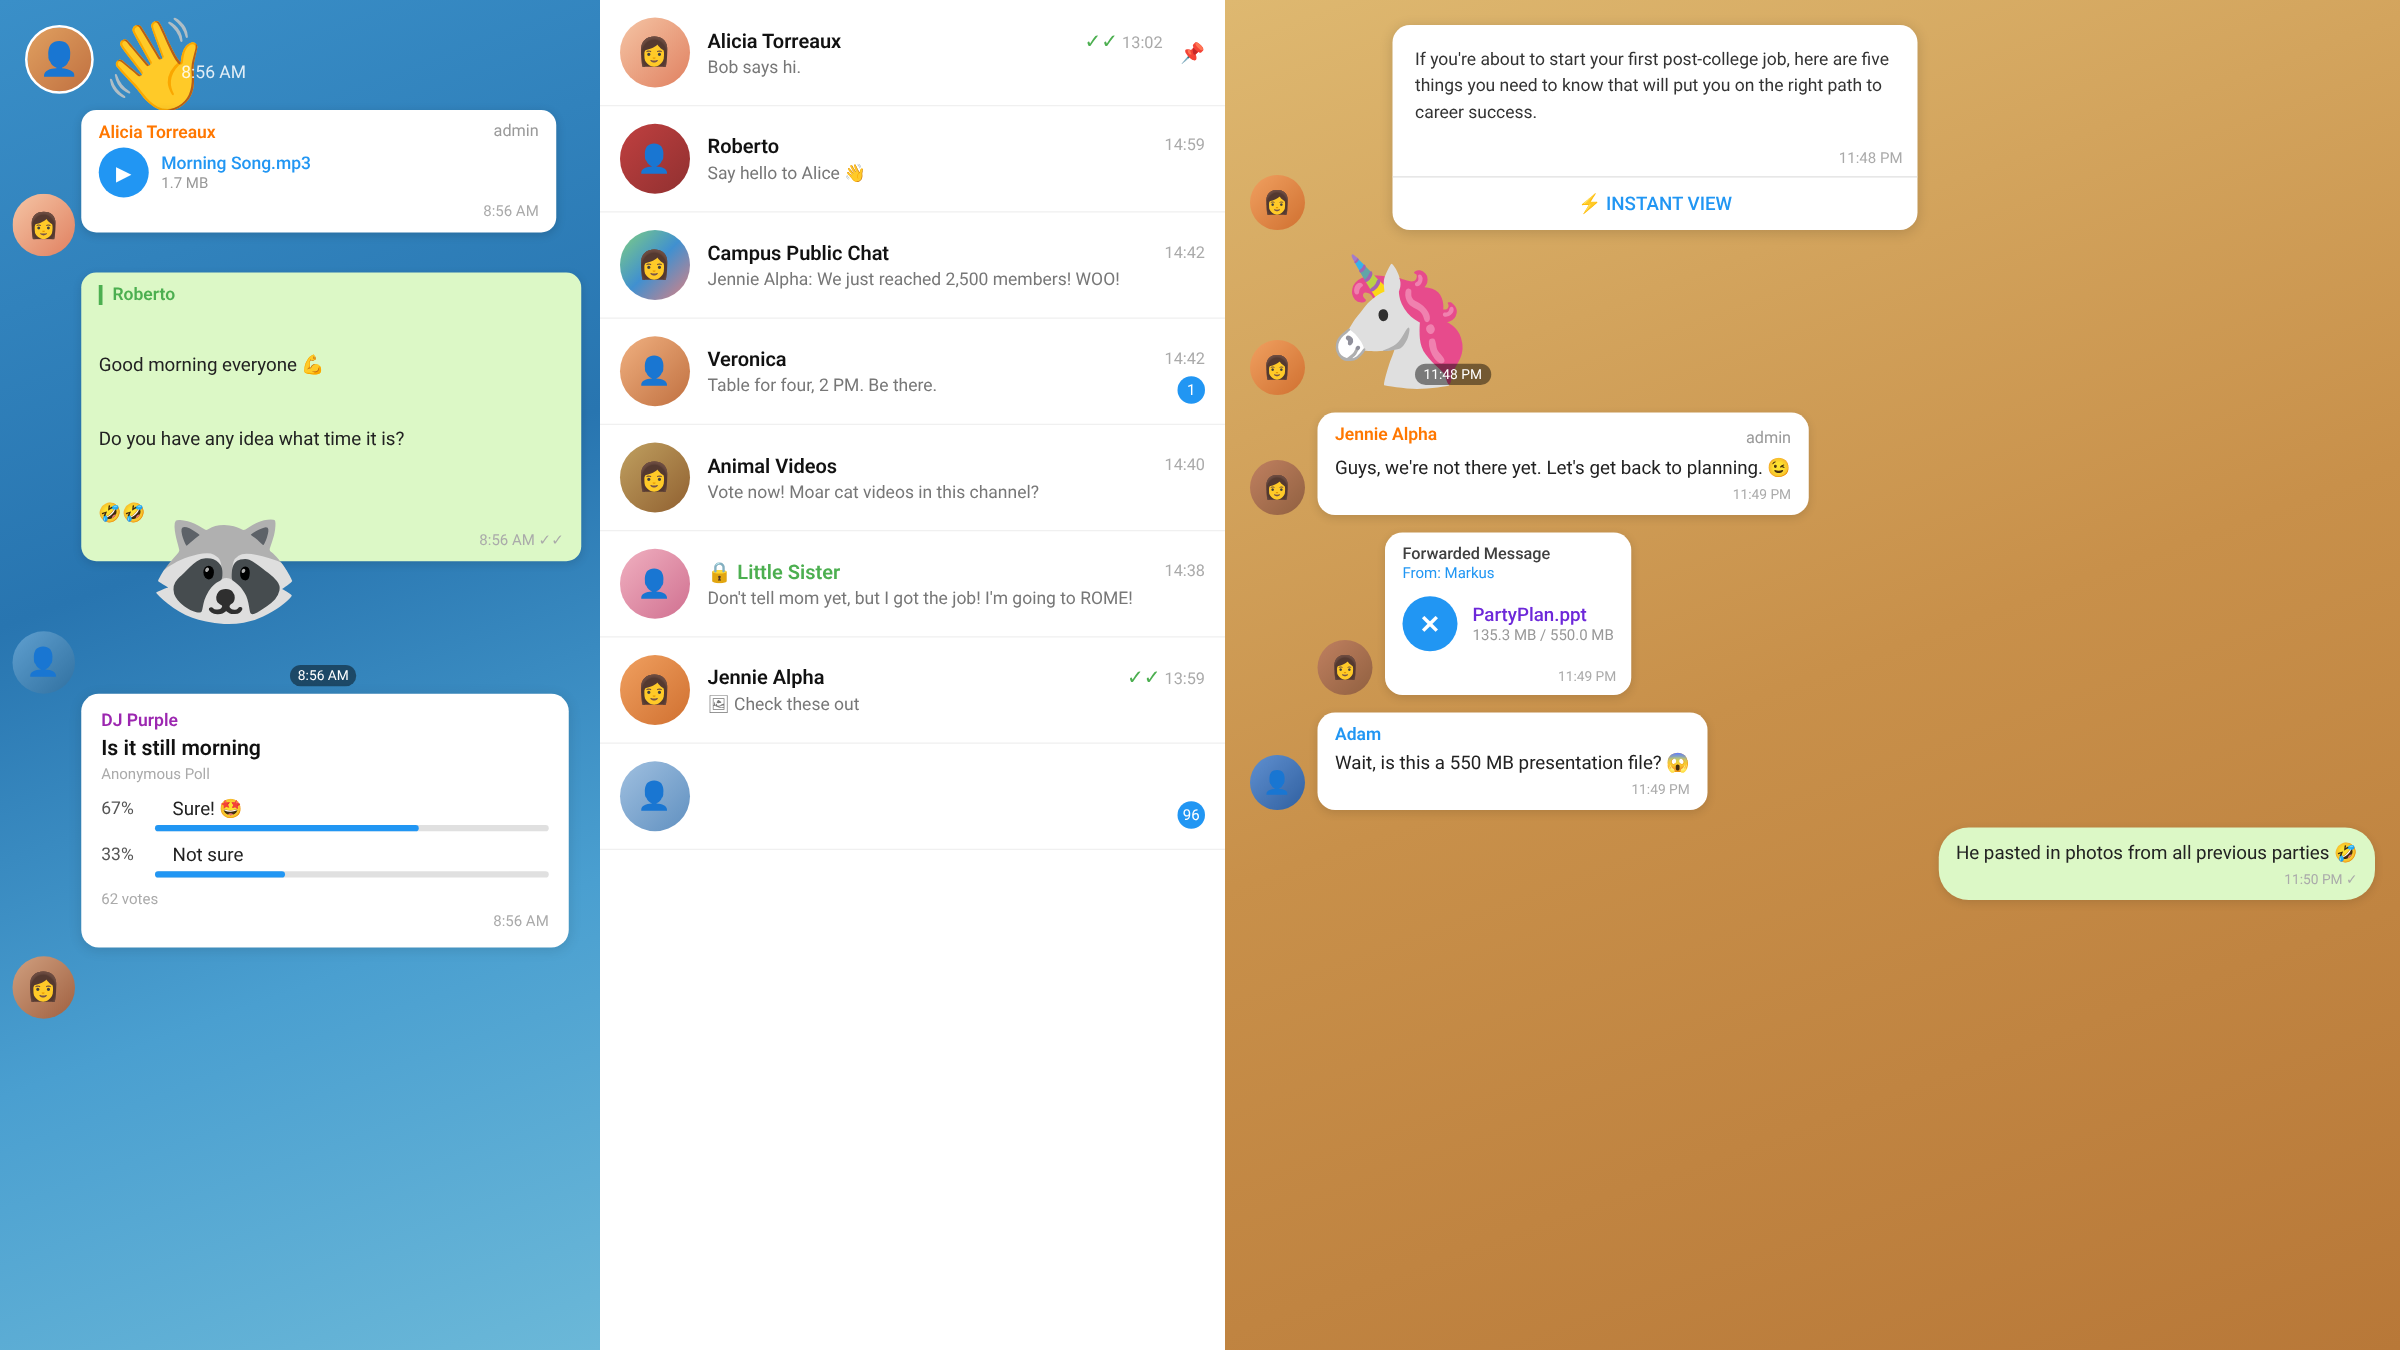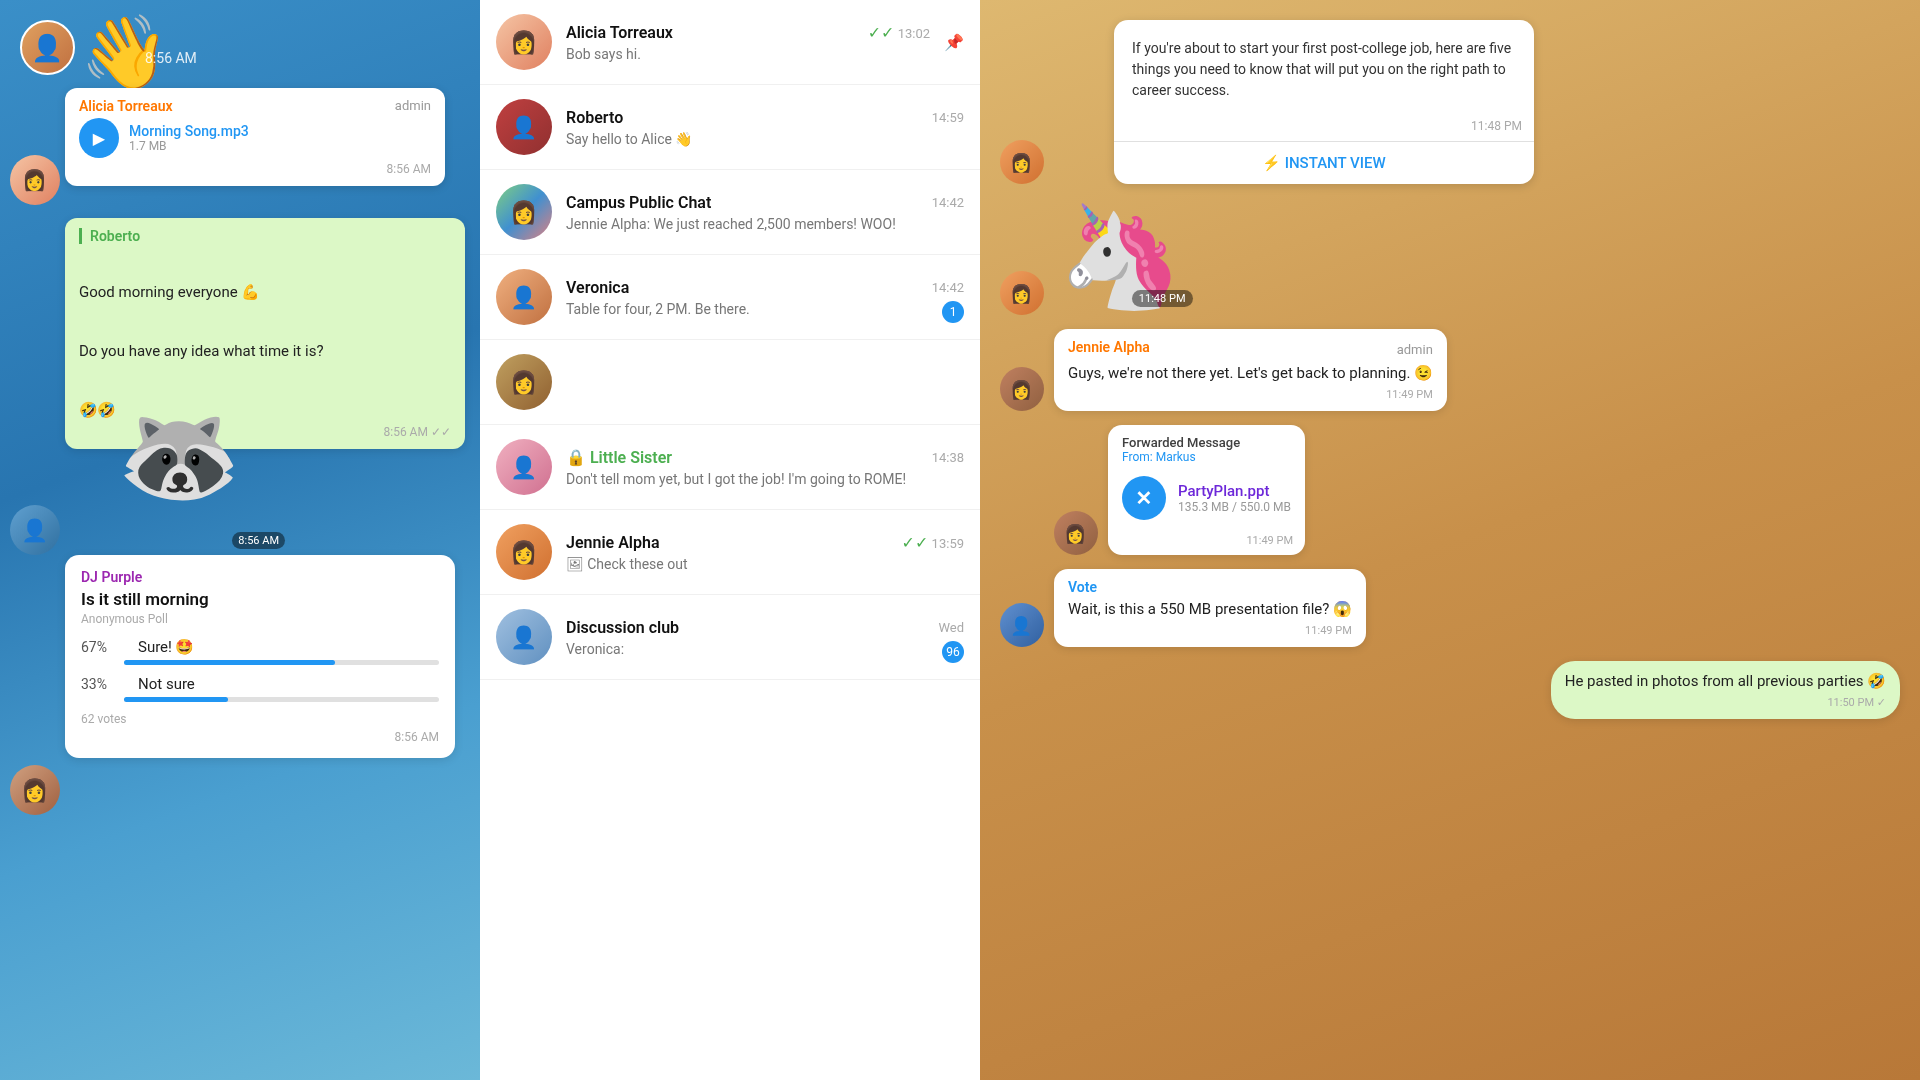--- a/index.html
+++ b/index.html
@@ -660,20 +660,27 @@
               <div class="chat-time">14:42</div>
             </div>
             <div class="chat-preview">Table for four, 2 PM. Be there.</div>
           </div>
           <div class="chat-badge">1</div>
         </div>
         <div class="chat-item">
           <div class="chat-avatar av-animal">
             <span style="font-size:22px;">👩</span>
           </div>
+          <div class="chat-content">
+            <div class="chat-top-row">
+              <div class="chat-name">Animal Videos</div>
+              <div class="chat-time">14:40</div>
+            </div>
+            <div class="chat-preview">Vote now! Moar cat videos in this channel?</div>
+          </div>
         </div>
         <div class="chat-item">
           <div class="chat-avatar av-sister">
             <span style="font-size:22px;">👤</span>
           </div>
           <div class="chat-content">
             <div class="chat-top-row">
               <div class="chat-name green">🔒 Little Sister</div>
               <div class="chat-time">14:38</div>
             </div>
@@ -689,27 +696,20 @@
               <div class="chat-name">Jennie Alpha</div>
               <div class="chat-time"><span class="chat-double-check">✓✓</span> 13:59</div>
             </div>
             <div class="chat-preview">🖼 Check these out</div>
           </div>
         </div>
         <div class="chat-item">
           <div class="chat-avatar av-discussion">
             <span style="font-size:22px;">👤</span>
           </div>
-          <div class="chat-content">
-            <div class="chat-top-row">
-              <div class="chat-name">Discussion club</div>
-              <div class="chat-time">Wed</div>
-            </div>
-            <div class="chat-preview">Veronica:</div>
-          </div>
           <div class="chat-badge">96</div>
         </div>
       </div>
 
   </div>
 </div>
 
 <div class="right-panel">
   <div class="right-bg"></div>
 
@@ -770,21 +770,21 @@
         </div>
         <div class="msg-time" style="padding:0 12px 8px;">11:49 PM</div>
       </div>
     </div>
 
     <div class="msg-row">
       <div class="small-avatar" style="background:linear-gradient(135deg,#6090d0,#3060a0);">
         <span style="font-size:18px;">👤</span>
       </div>
       <div class="msg-bubble-white">
-        <div class="msg-sender-name adam">Vote</div>
+        <div class="msg-sender-name adam">Adam</div>
         <div class="msg-text">Wait, is this a 550 MB presentation file? 😱</div>
         <div class="msg-time">11:49 PM</div>
       </div>
     </div>
 
     <div class="msg-row right-align">
       <div class="msg-bubble-green">
         <div class="msg-text">He pasted in photos from all previous parties 🤣</div>
         <div class="msg-time">11:50 PM ✓</div>
       </div>

